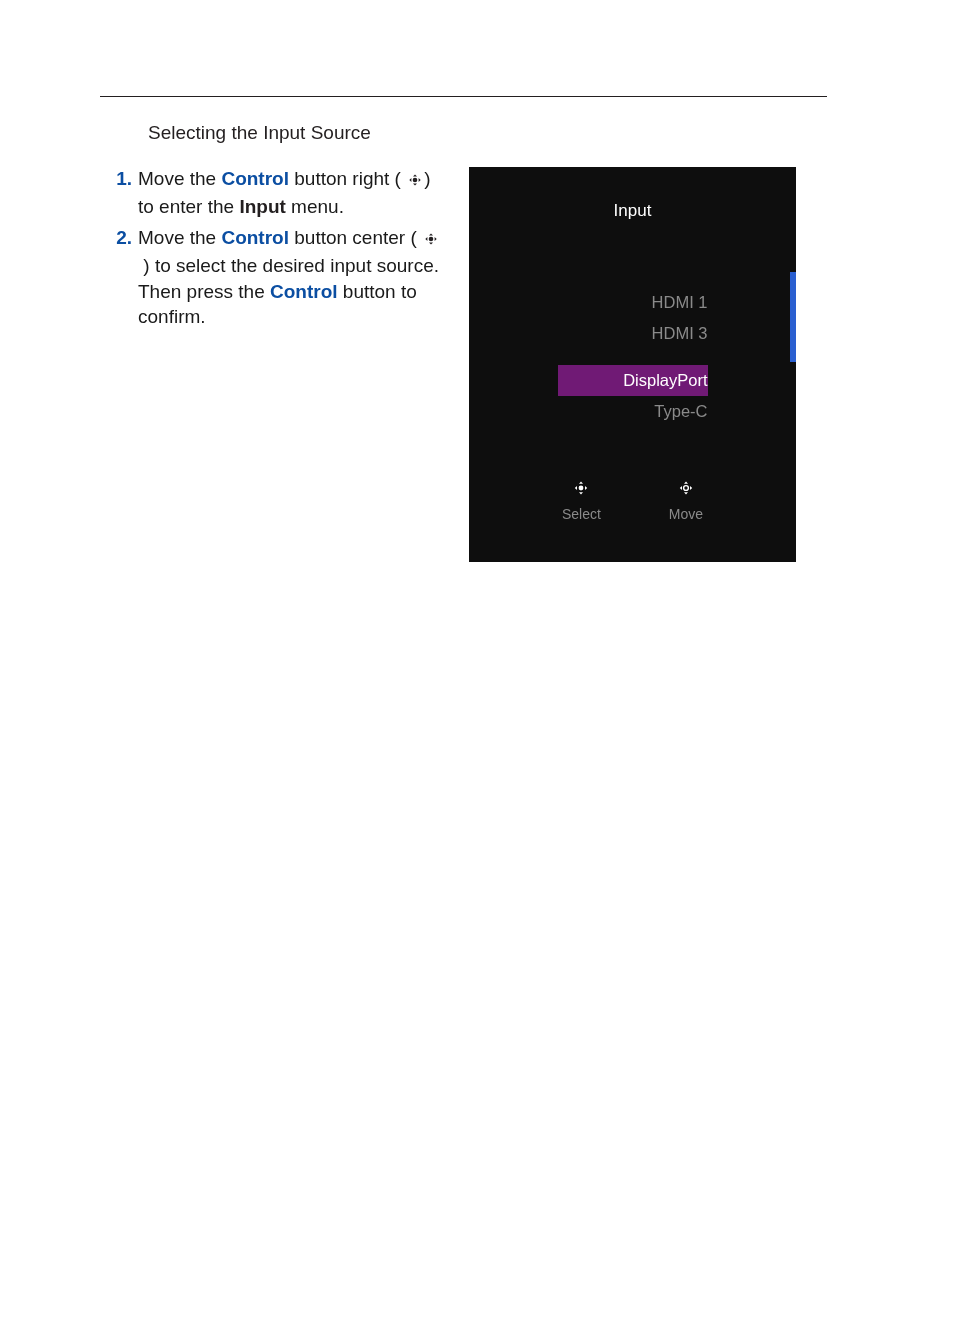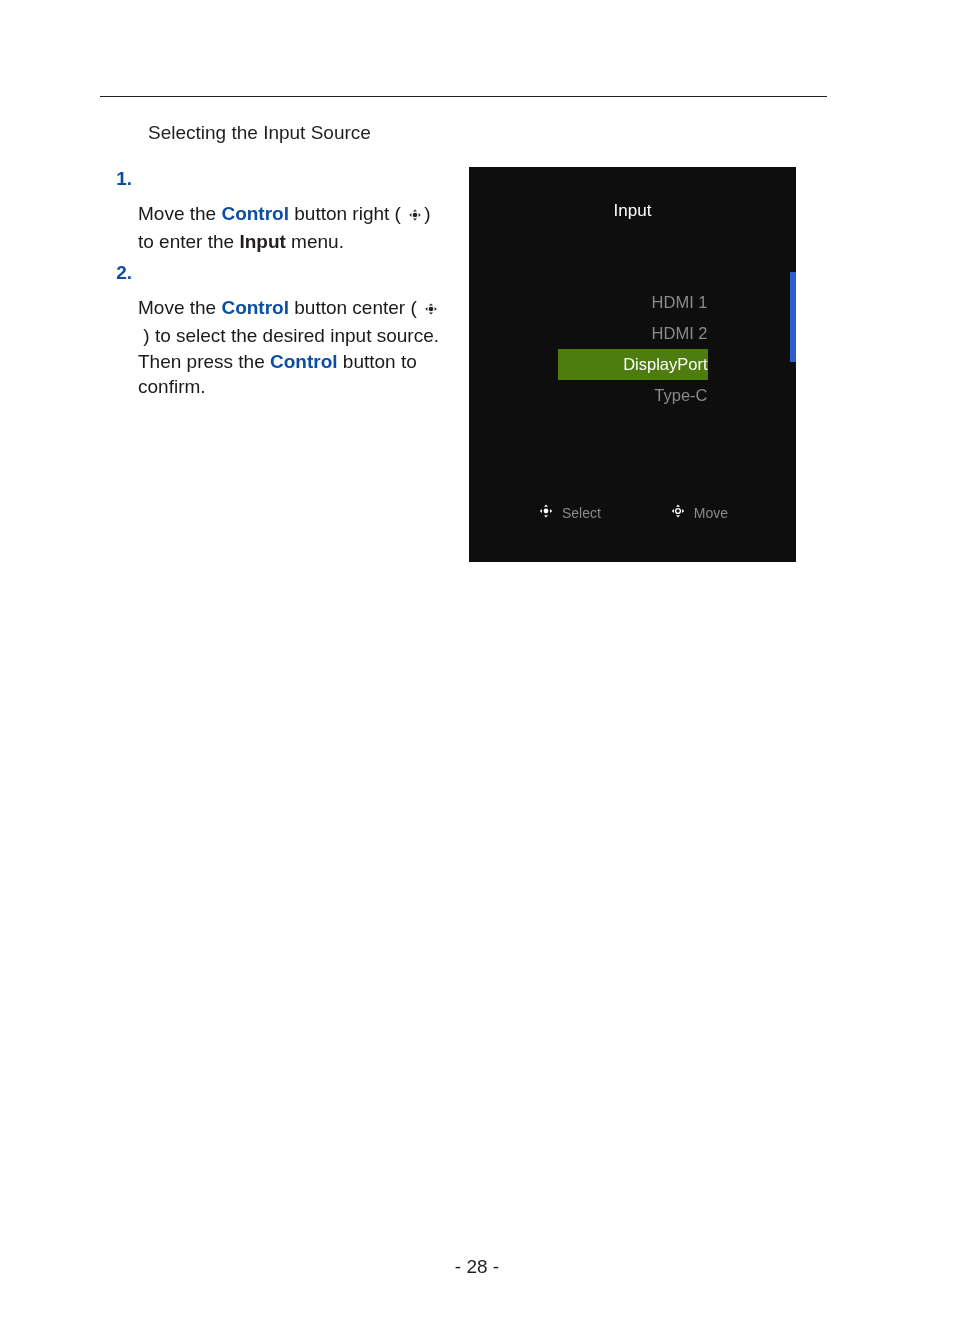--- a/index.html
+++ b/index.html
@@ -48,21 +48,20 @@
   .step .num {
     color: #0b4ea2;
     font-weight: 700;
     width: 28px;
     flex: 0 0 28px;
     text-align: right;
     padding-right: 6px;
   }
   .step .body {
     flex: 1;
-    margin-top: 35px;
   }
   .kw-blue {
     color: #0b4ea2;
     font-weight: 700;
   }
   .kw-bold {
     font-weight: 700;
     color: #231f20;
   }
   .joy-icon {
@@ -92,22 +91,23 @@
   .osd-item {
     text-align: right;
     font-size: 16.5px;
     color: #8a8a8a;
     height: 31px;
     line-height: 31px;
     margin: 0 auto;
     width: 150px;
   }
   .osd-item.selected {
-    background: #4d7c0f;
+    background: #701a75;
     color: #fff;
+    margin-top: 16px;
   }
   .osd-scroll {
     position: absolute;
     right: 0;
     top: 105px;
     width: 6px;
     height: 90px;
     background: #2a5fd0;
   }
   .osd-footer {
@@ -118,20 +118,21 @@
     display: flex;
     justify-content: center;
     gap: 68px;
     color: #8a8a8a;
     font-size: 14px;
   }
   .osd-footer .grp {
     display: flex;
     align-items: center;
     gap: 7px;
+    flex-direction: column;
   }
   .page-number {
     position: absolute;
     bottom: 47px;
     left: 0;
     right: 0;
     text-align: center;
     font-size: 19px;
     color: #231f20;
   }
@@ -174,21 +175,21 @@
       </div>
     </div>
 
   </div>
 
   <div class="osd">
     <div class="osd-title">Input</div>
     <div class="osd-scroll"></div>
     <div class="osd-list">
       <div class="osd-item">HDMI 1</div>
-      <div class="osd-item">HDMI 2</div>
+      <div class="osd-item">HDMI 3</div>
       <div class="osd-item selected">DisplayPort</div>
       <div class="osd-item">Type-C</div>
     </div>
     <div class="osd-footer">
       <div class="grp">
         <span><svg width="18" height="16" viewBox="0 0 18 16">
               <circle cx="9" cy="8" r="2.4" fill="#fff"></circle>
               <path d="M9 1.6 L7 3.8 L11 3.8 Z" fill="#fff"></path>
               <path d="M9 14.4 L7 12.2 L11 12.2 Z" fill="#fff"></path>
               <path d="M2.8 8 L5 6 L5 10 Z" fill="#fff"></path>
@@ -202,15 +203,14 @@
               <path d="M9 1.6 L7 3.8 L11 3.8 Z" fill="#fff"></path>
               <path d="M9 14.4 L7 12.2 L11 12.2 Z" fill="#fff"></path>
               <path d="M2.8 8 L5 6 L5 10 Z" fill="#fff"></path>
               <path d="M15.2 8 L13 6 L13 10 Z" fill="#fff"></path>
             </svg></span>
         <span>Move</span>
       </div>
     </div>
   </div>
 
-  <div class="page-number">- 28 -</div>
 
 </div>
 
 </body></html>

